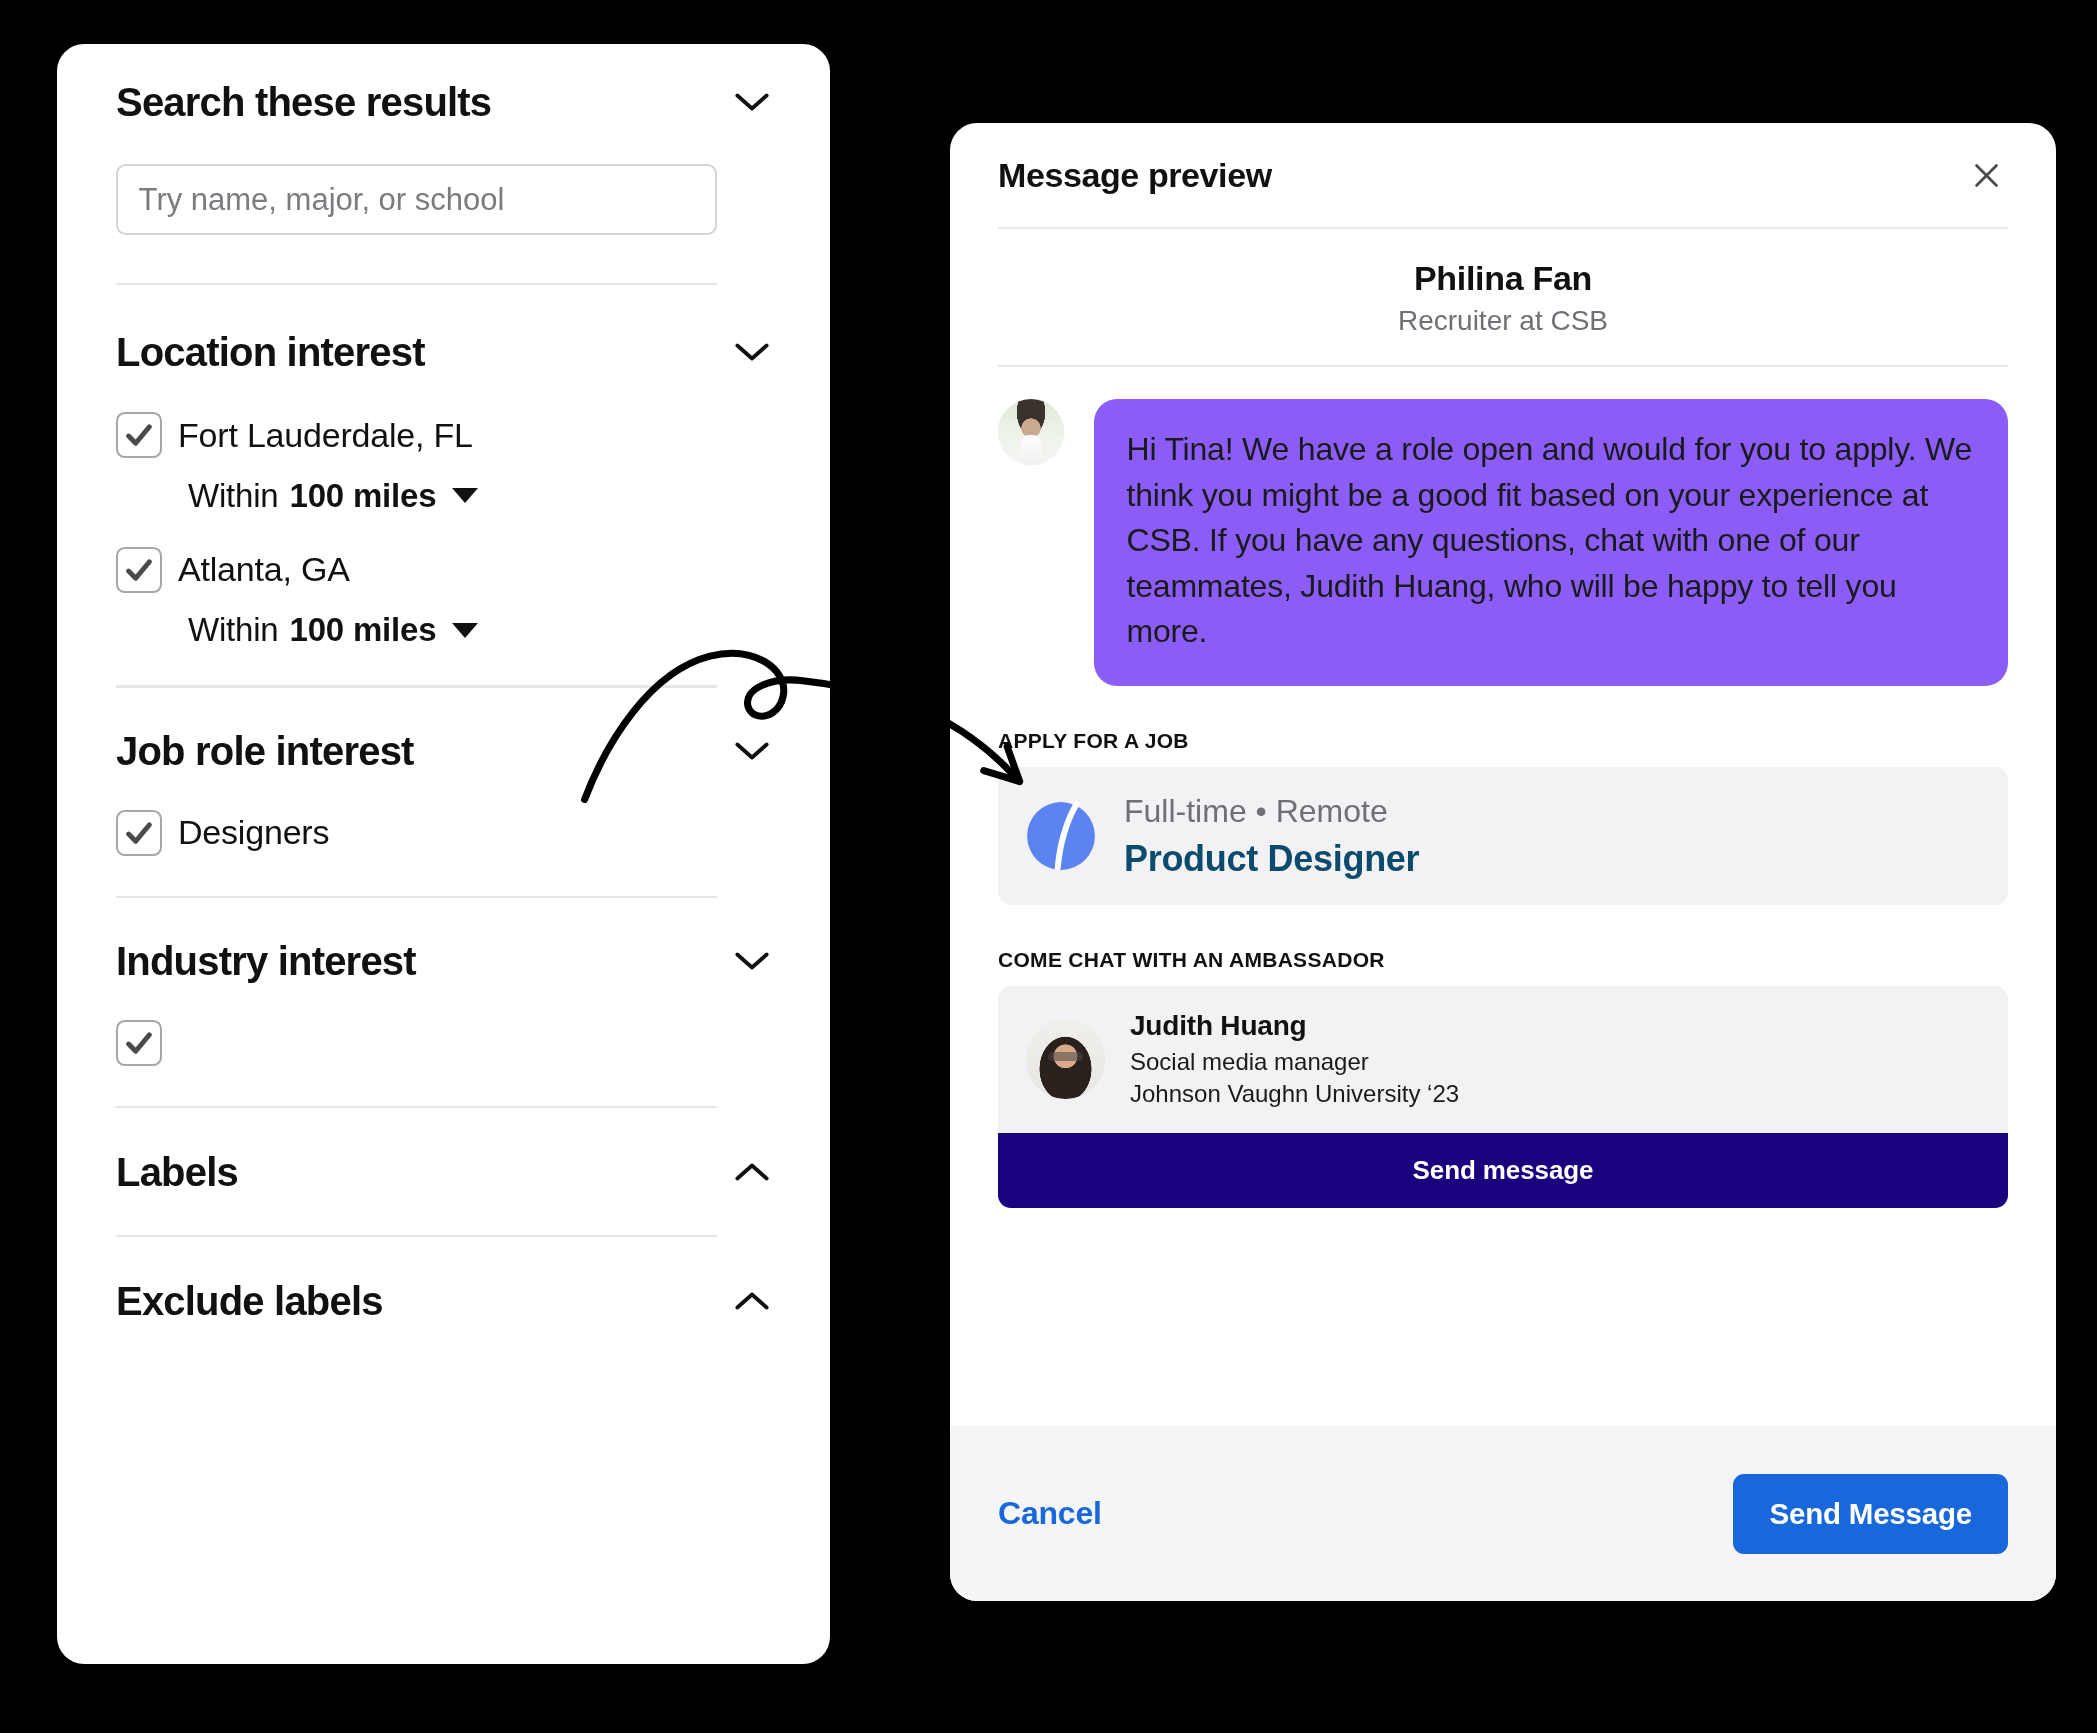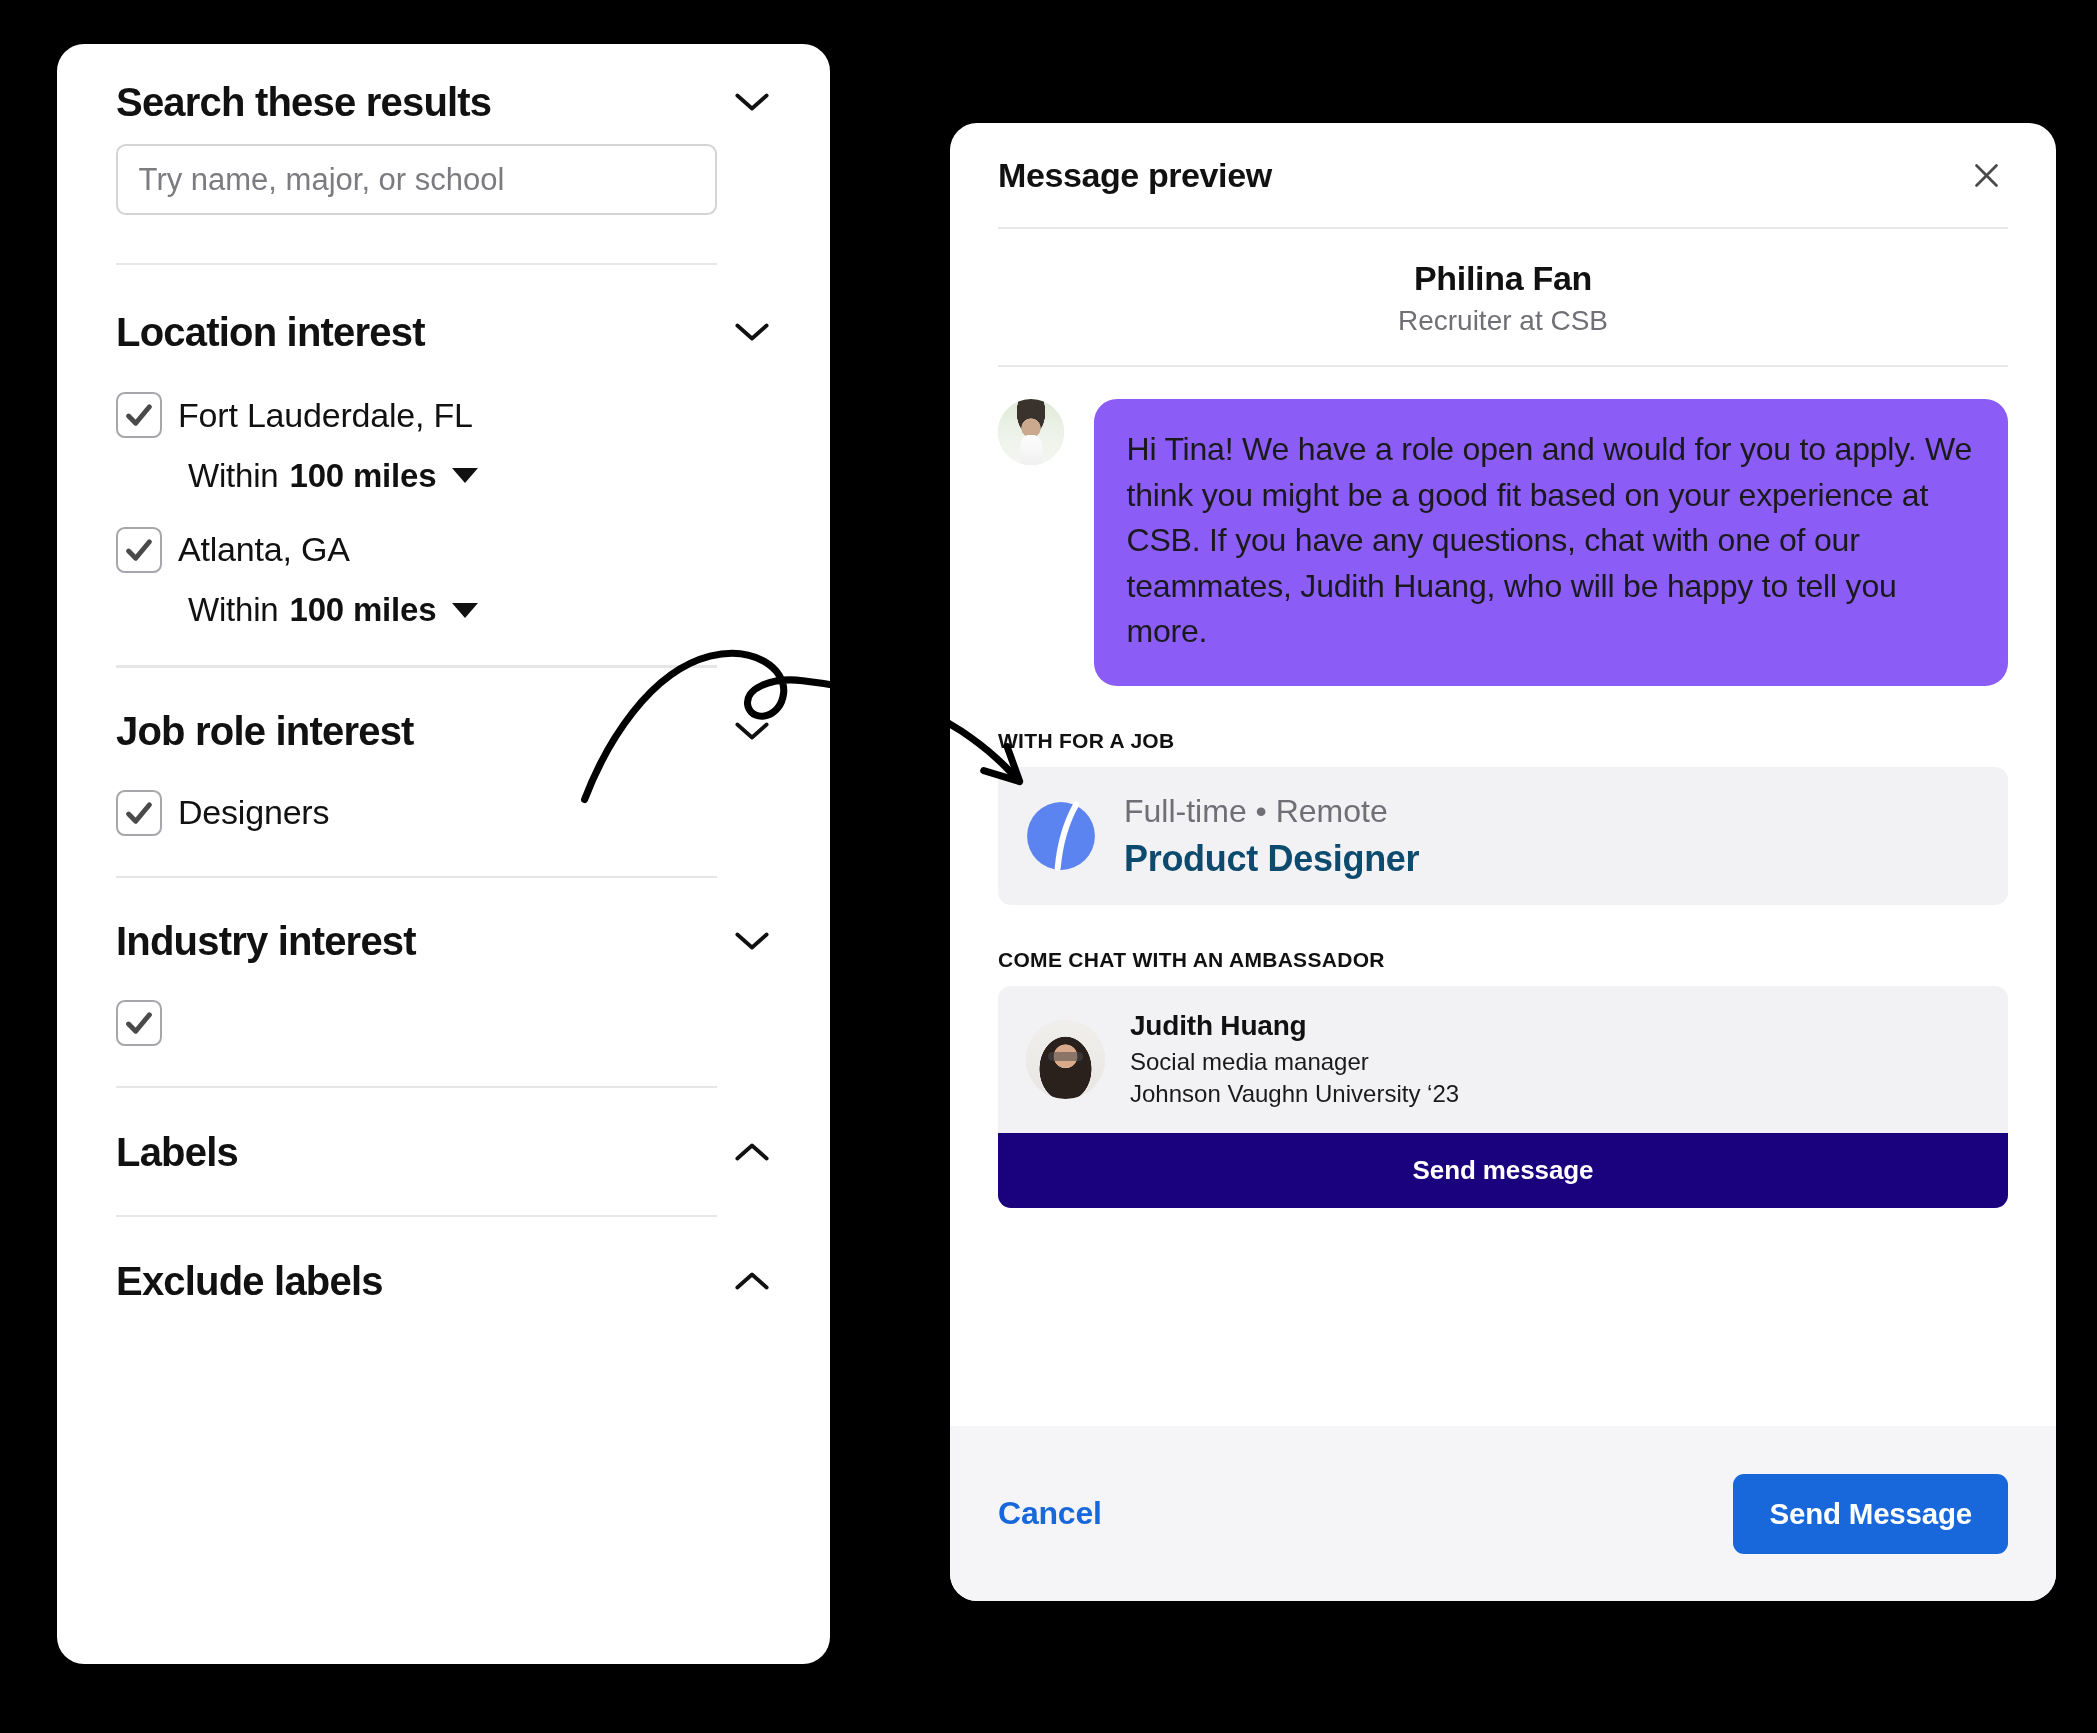--- a/index.html
+++ b/index.html
@@ -22,21 +22,21 @@
     width:100%;
   }
   .sec-title{
     font-size:40px;font-weight:700;color:#111;letter-spacing:-0.8px;
     line-height:1;white-space:nowrap;
   }
   .chev{width:38px;height:24px;flex:0 0 auto;}
   .chev svg{display:block;width:100%;height:100%;}
 
   .search-box{
-    margin-top:22px;width:601px;height:71px;box-sizing:border-box;
+    margin-top:42px;width:601px;height:71px;box-sizing:border-box;
     border:2.2px solid #d4d4d6;border-radius:9.8px;
     display:flex;align-items:center;padding:0 18.6px;
   }
   .search-box input{
     border:0;outline:0;width:100%;background:transparent;
     font-family:"Liberation Sans",sans-serif;
     font-size:31px;color:#111;
   }
   .search-box input::placeholder{color:#7b7b80;}
 
@@ -332,21 +332,21 @@
 
       <div class="bubble-row">
         <span class="avatar-sm">
           <span class="ph-a"></span>
         </span>
         <div class="bubble">
           <p>Hi Tina! We have a role open and would for you to apply. We think you might be a good fit based on your experience at CSB. If you have any questions, chat with one of our teammates, Judith Huang, who will be happy to tell you more.</p>
         </div>
       </div>
 
-      <div class="sec-cap">WITH FOR A JOB</div>
+      <div class="sec-cap">APPLY FOR A JOB</div>
 
       <div class="job-card">
         <span class="job-logo">
           <svg viewBox="0 0 128 128">
             <circle cx="64" cy="64" r="62" fill="#5C84F0"></circle>
             <path d="M92 6 C74 38 62 78 58 122" fill="none" stroke="#ffffff" stroke-width="11" stroke-linecap="round"></path>
           </svg>
         </span>
         <div>
           <div class="job-meta">Full-time • Remote</div>

